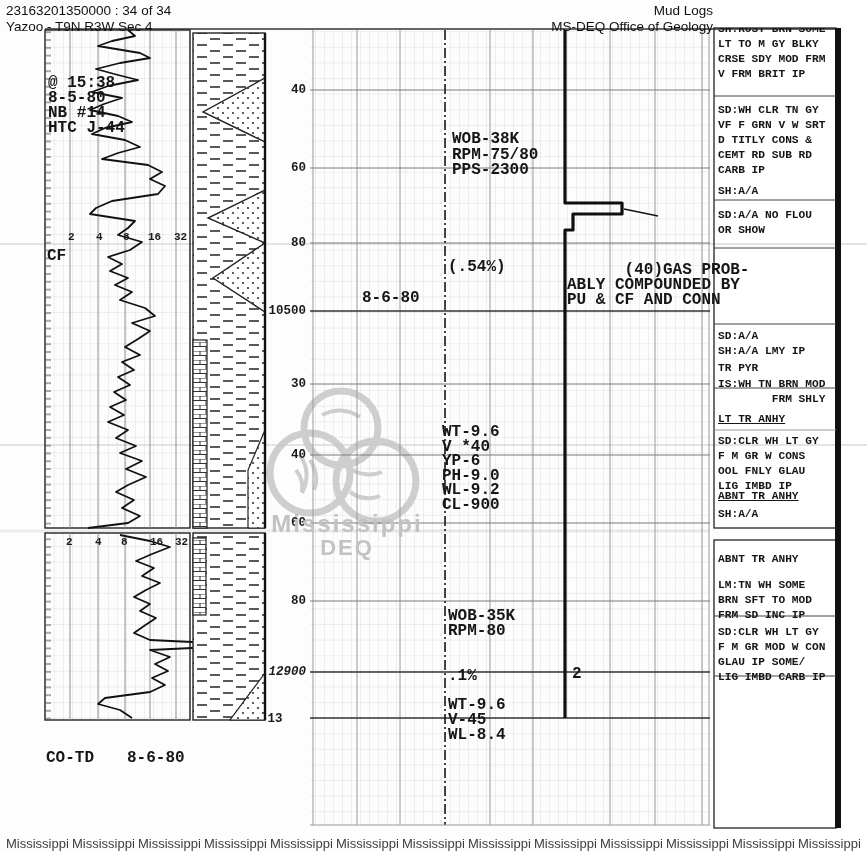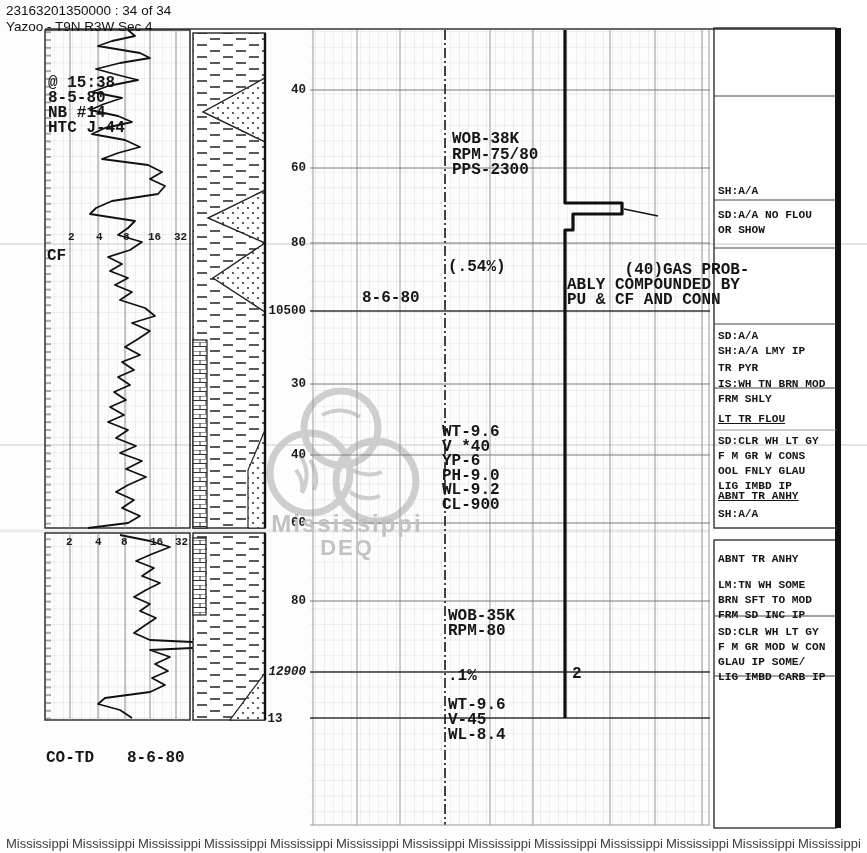--- a/index.html
+++ b/index.html
@@ -181,20 +181,24 @@
       </g>
       <line x1="714" y1="430" x2="836" y2="430" stroke="#999" stroke-width="1"></line>
     </g>
 
     <line x1="624" y1="209" x2="658" y2="216" stroke="#141414" stroke-width="1.4"></line>
   </svg>
 
   <div class="hdr-left">
     <div>23163201350000 : 34 of 34</div>
     <div>Yazoo - T9N R3W Sec 4</div>
+  </div>
+  <div class="hdr-right">
+    <div>Mud Logs</div>
+    <div>MS-DEQ Office of Geology</div>
   </div>
 
   <div class="tw lh15" style="left:48px; top:28px;">@ 15:38
 8-5-80
 NB #14
 HTC J-44</div>
   <div class="tw" style="left:47px; top:201px;">CF</div>
   <div class="tw" style="left:46px; top:703px;">CO-TD</div>
   <div class="tw" style="left:127px; top:703px;">8-6-80</div>
 
@@ -237,29 +241,38 @@
 CL-900</div>
   <div class="tw lh15" style="left:448px; top:561px;">WOB-35K
 RPM-80</div>
   <div class="tw" style="left:448px; top:621px;">.1%</div>
   <div class="tw" style="left:572px; top:619px;">2</div>
   <div class="tw lh15" style="left:448px; top:650px;">WT-9.6
 V-45
 WL-8.4</div>
 
   <div class="desc-col">
+    <div class="desc-block" style="top:-6px;">SH:RUST BRN SOME
+LT TO M GY BLKY
+CRSE SDY MOD FRM
+V FRM BRIT IP</div>
+    <div class="desc-block" style="top:75px;">SD:WH CLR TN GY
+VF F GRN V W SRT
+D TITLY CONS &amp;
+CEMT RD SUB RD
+CARB IP</div>
     <div class="desc-block" style="top:156px;">SH:A/A</div>
     <div class="desc-block" style="top:180px;">SD:A/A NO FLOU
 OR SHOW</div>
     <div class="desc-block" style="top:301px;">SD:A/A
 SH:A/A LMY IP</div>
     <div class="desc-block" style="top:333px;">TR PYR</div>
-    <div class="desc-block" style="top:349px;">IS:WH TN BRN MOD
+    <div class="desc-block" style="top:349px;text-align:right;">IS:WH TN BRN MOD
 FRM SHLY</div>
-    <div class="desc-block ul" style="top:384px;">LT TR FLOU</div>
+    <div class="desc-block ul" style="top:384px;">LT TR ANHY</div>
     <div class="desc-block" style="top:406px;">SD:CLR WH LT GY
 F M GR W CONS
 OOL FNLY GLAU
 LIG IMBD IP</div>
     <div class="desc-block ul" style="top:461px;">ABNT TR ANHY</div>
     <div class="desc-block" style="top:479px;">SH:A/A</div>
     <div class="desc-block" style="top:524px;">ABNT TR ANHY</div>
     <div class="desc-block" style="top:550px;">LM:TN WH SOME
 BRN SFT TO MOD
 FRM SD INC IP</div>

